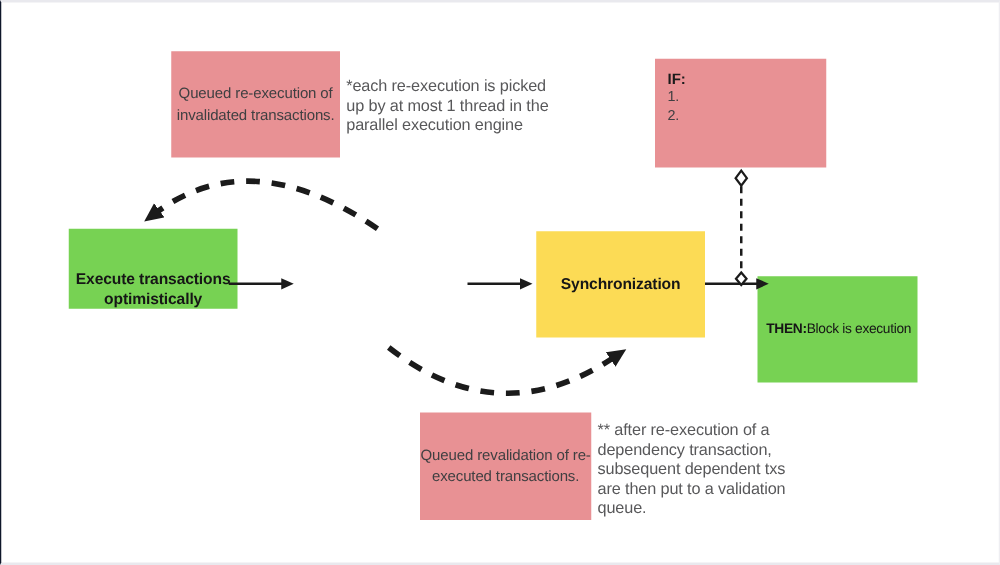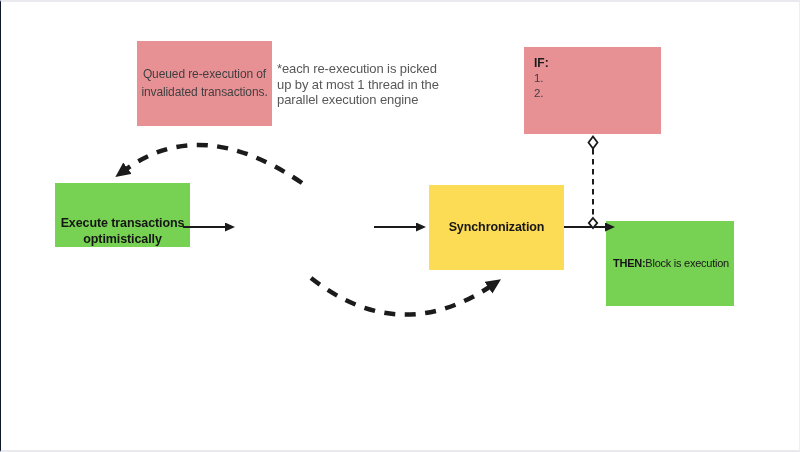--- a/index.html
+++ b/index.html
@@ -83,21 +83,30 @@
 
   <div class="box yellow flow pos-sync">
     <span class="pre">Synchronization</span>
   </div>
 
   <div class="box green flow pos-commit commit-text">
     <span class="b">THEN:</span>
       <span> Block is execution</span>
   </div>
 
+  <div class="box pinkbg note-box pos-pinkB">
+    <span class="pre">Queued revalidation of re-
+executed transactions.</span>
+  </div>
 
+  <div class="note pre pos-noteB">** after re-execution of a
+dependency transaction,
+subsequent dependent txs
+are then put to a validation
+queue.</div>
 
   <svg class="overlay" viewBox="0 0 798 448" aria-hidden="true">
     <defs>
       <marker id="ah-s" markerUnits="userSpaceOnUse" markerWidth="12" markerHeight="10" refX="2" refY="4.5" orient="auto">
         <path d="M0,0 L10,4.5 L0,9 Z" class="ah"></path>
       </marker>
       <marker id="ah-b" markerUnits="userSpaceOnUse" markerWidth="18" markerHeight="15" refX="3" refY="7" orient="auto">
         <path d="M0,0 L15,7 L0,14 Z" class="ah"></path>
       </marker>
     </defs>

